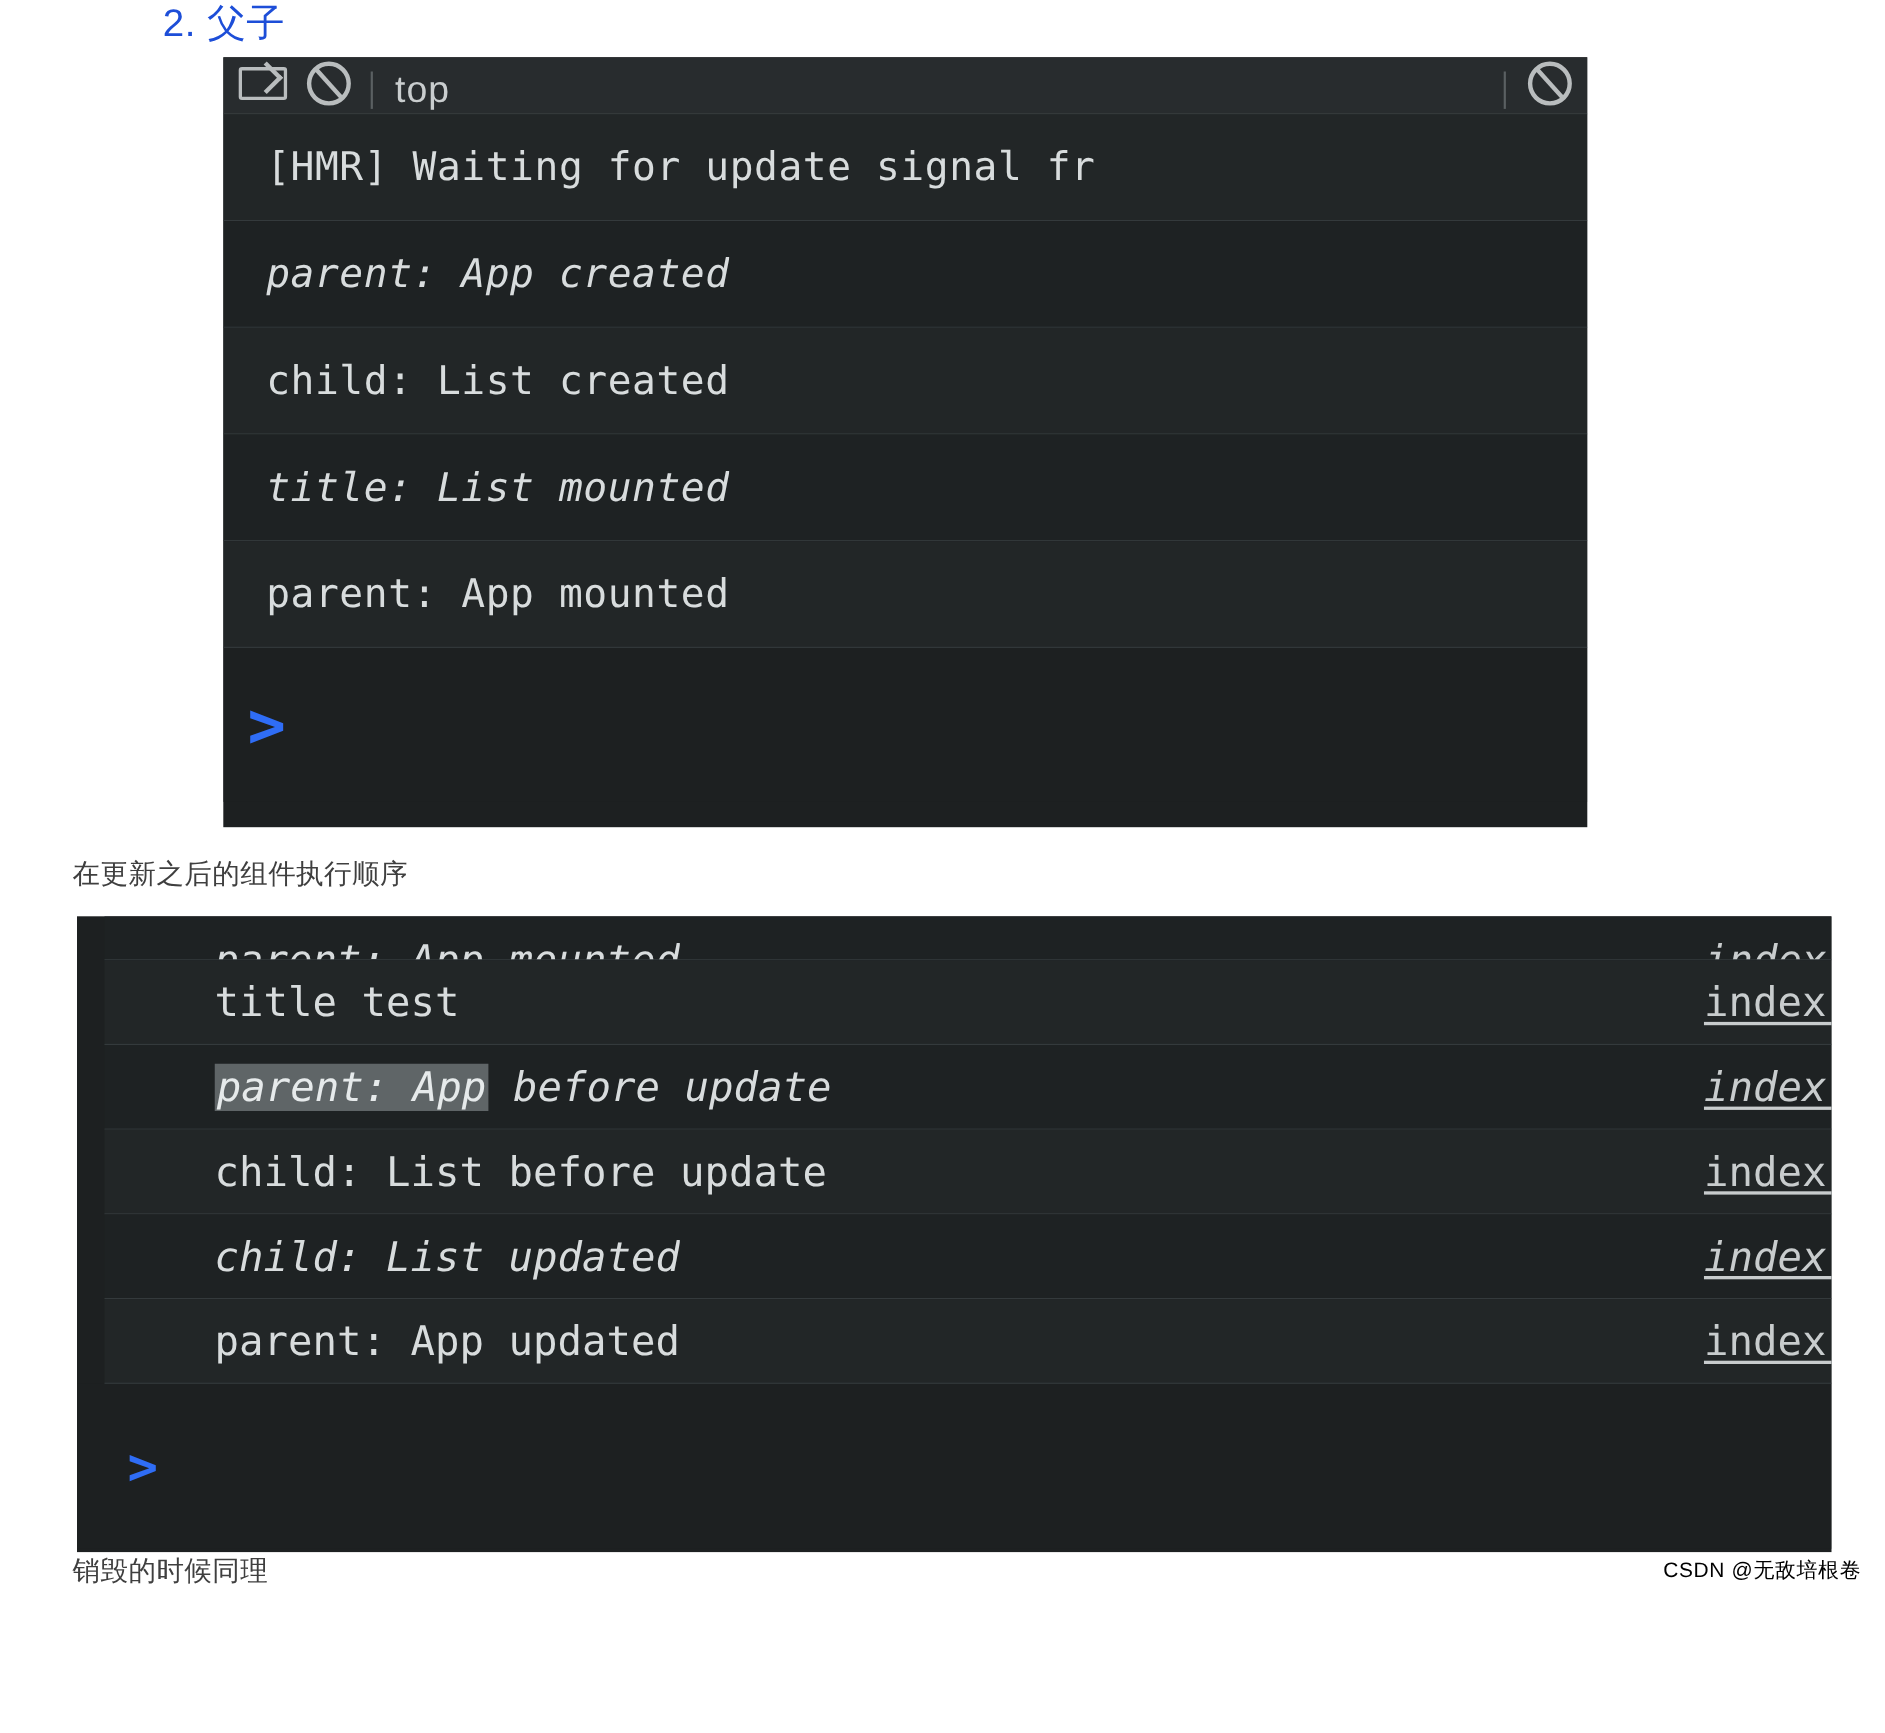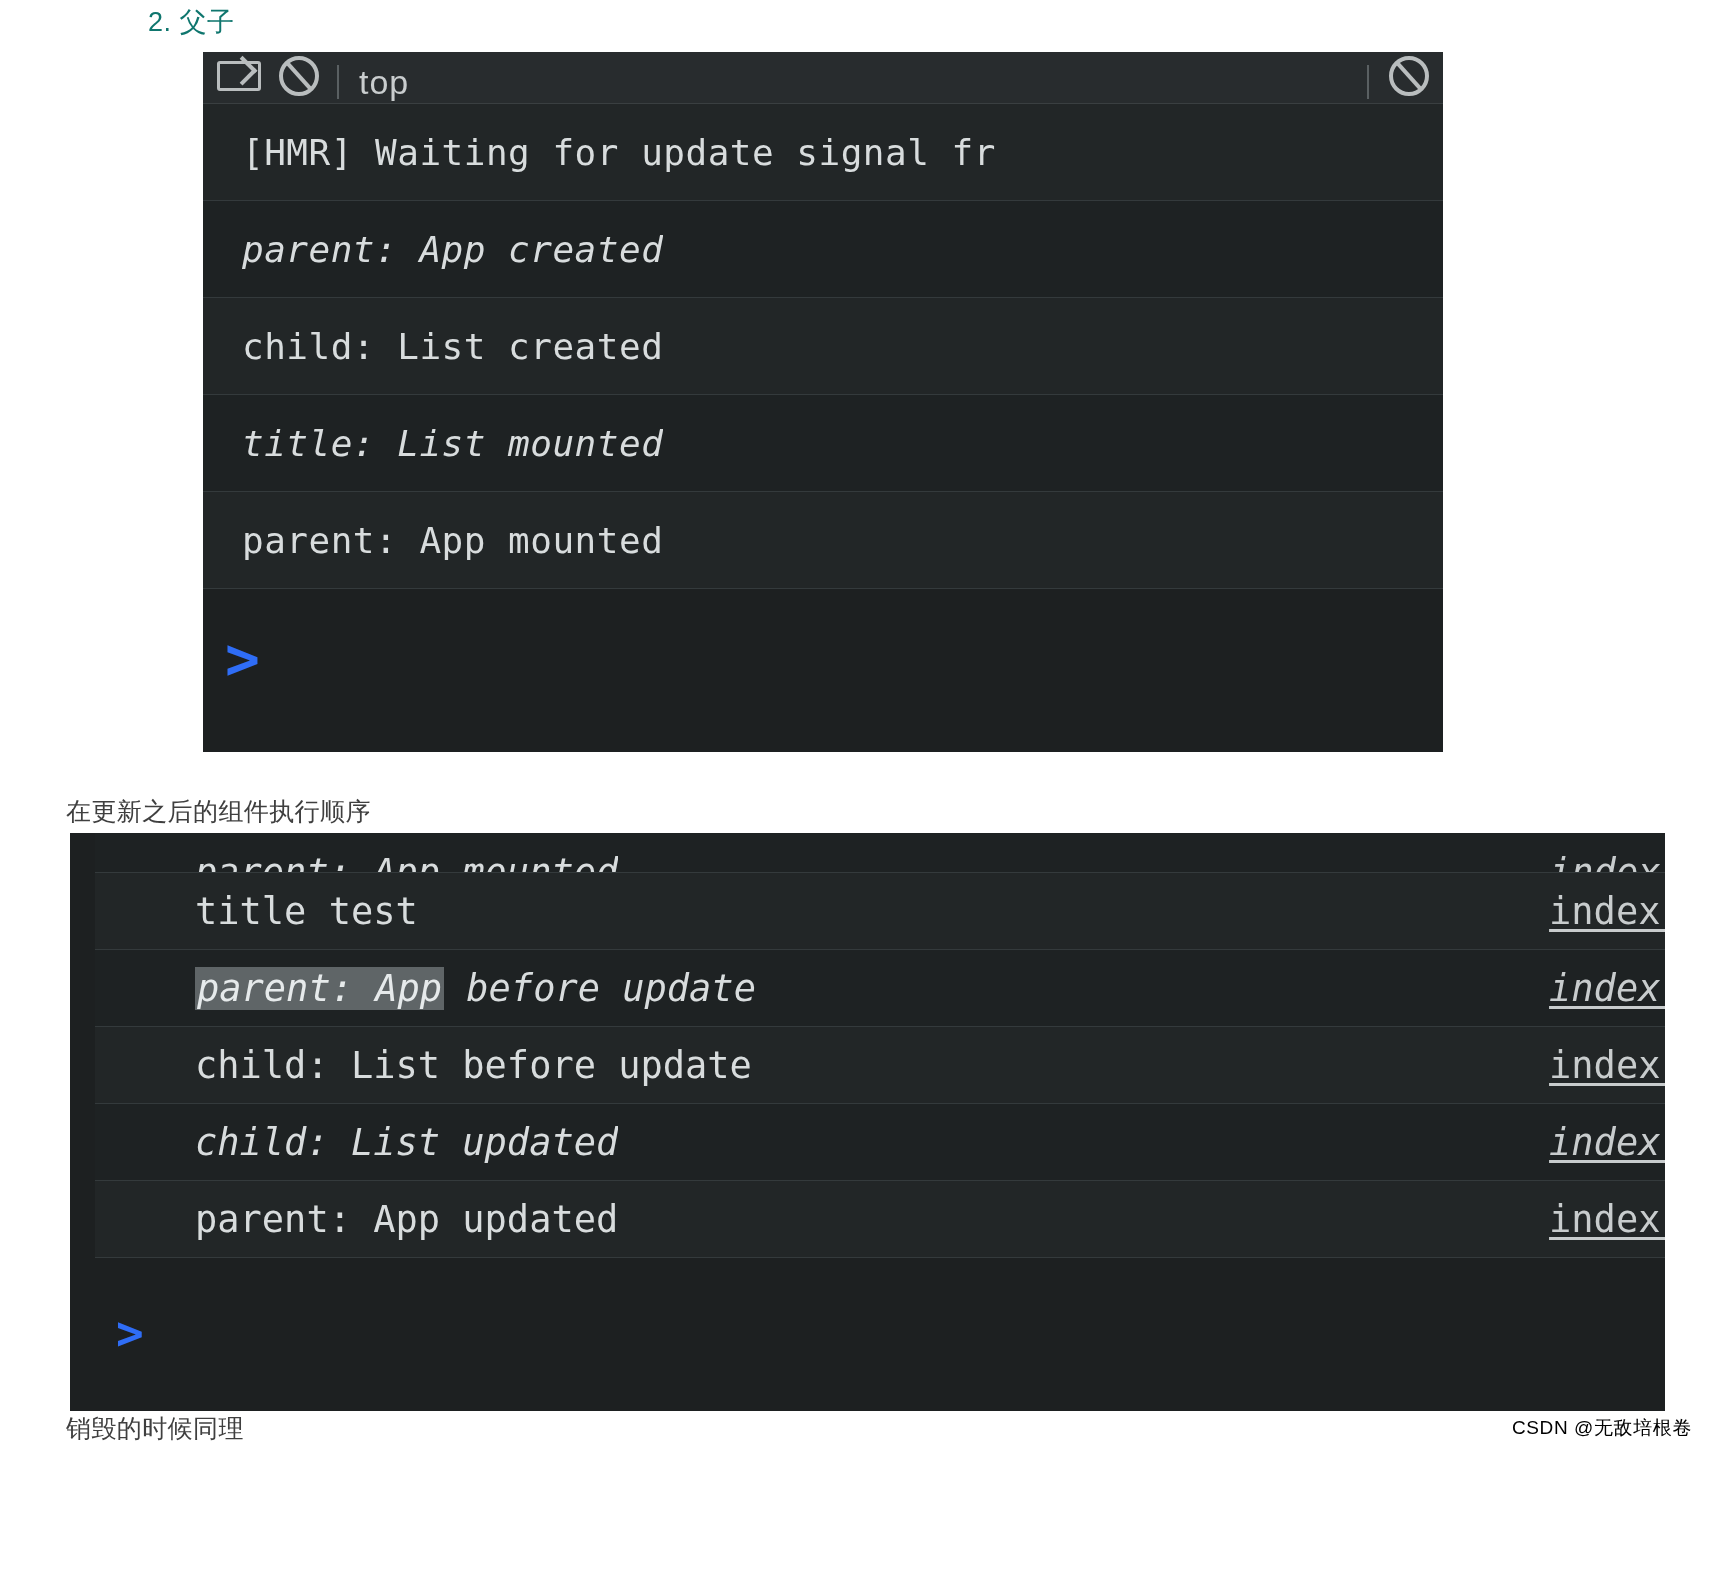--- a/index.html
+++ b/index.html
@@ -17,23 +17,23 @@
     width: 1714px;
     height: 1575px;
     background: #ffffff;
   }
 
   
   .article-heading {
     position: absolute;
     left: 148px;
     top: 2px;
-    font-size: 27px;
+    font-size: 35px;
     line-height: 40px;
-    color: #0f766e;
+    color: #1d4ed8;
     letter-spacing: 0.5px;
     white-space: nowrap;
   }
 
   
   .console-figure {
     position: absolute;
     background: #1d2021;
     overflow: hidden;
   }
@@ -223,21 +223,21 @@
 
   
   .caption {
     position: absolute;
     font-size: 25px;
     line-height: 34px;
     color: #3f3f3f;
     letter-spacing: 0.4px;
     white-space: nowrap;
   }
-  #caption-after-update { left: 66px; top: 778px; margin-top: 16px; }
+  #caption-after-update { left: 66px; top: 778px; }
   #caption-destroy      { left: 66px; top: 1411px; }
 
   
   .watermark {
     position: absolute;
     right: 22px;
     top: 1415px;
     font-size: 19px;
     color: #000000;
     letter-spacing: 0.6px;

